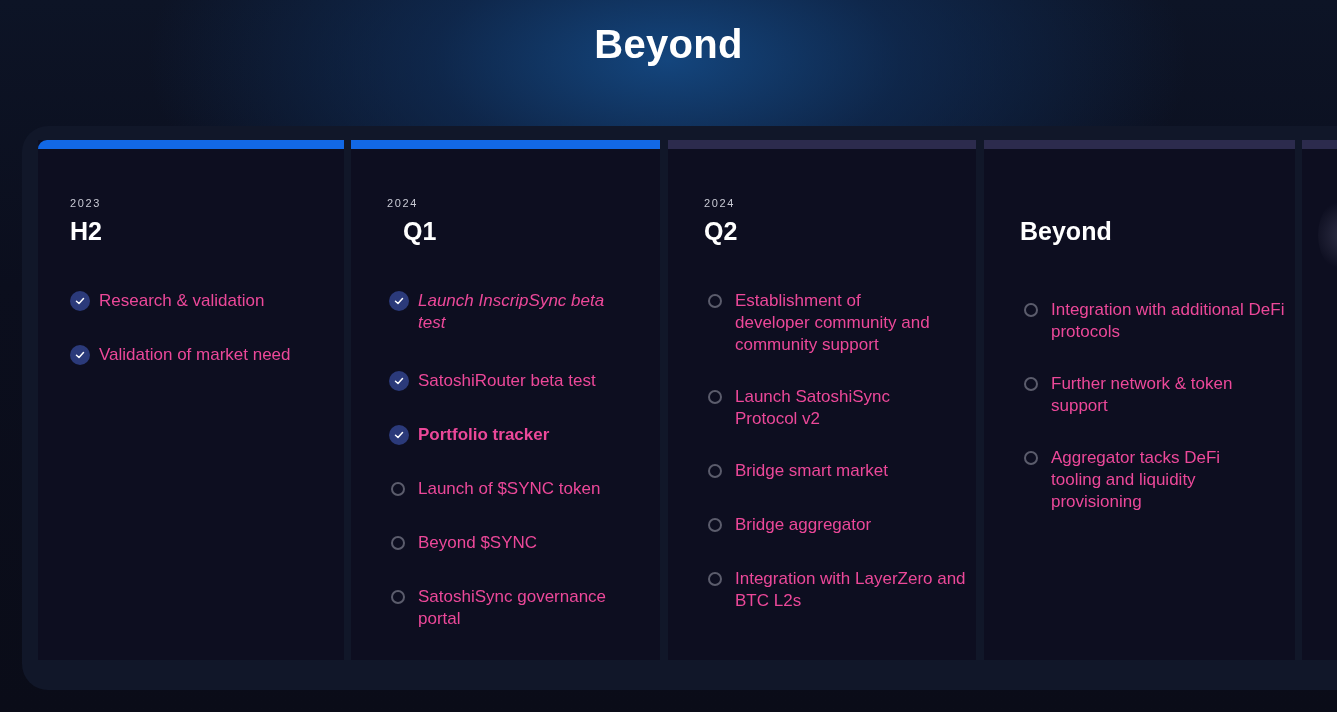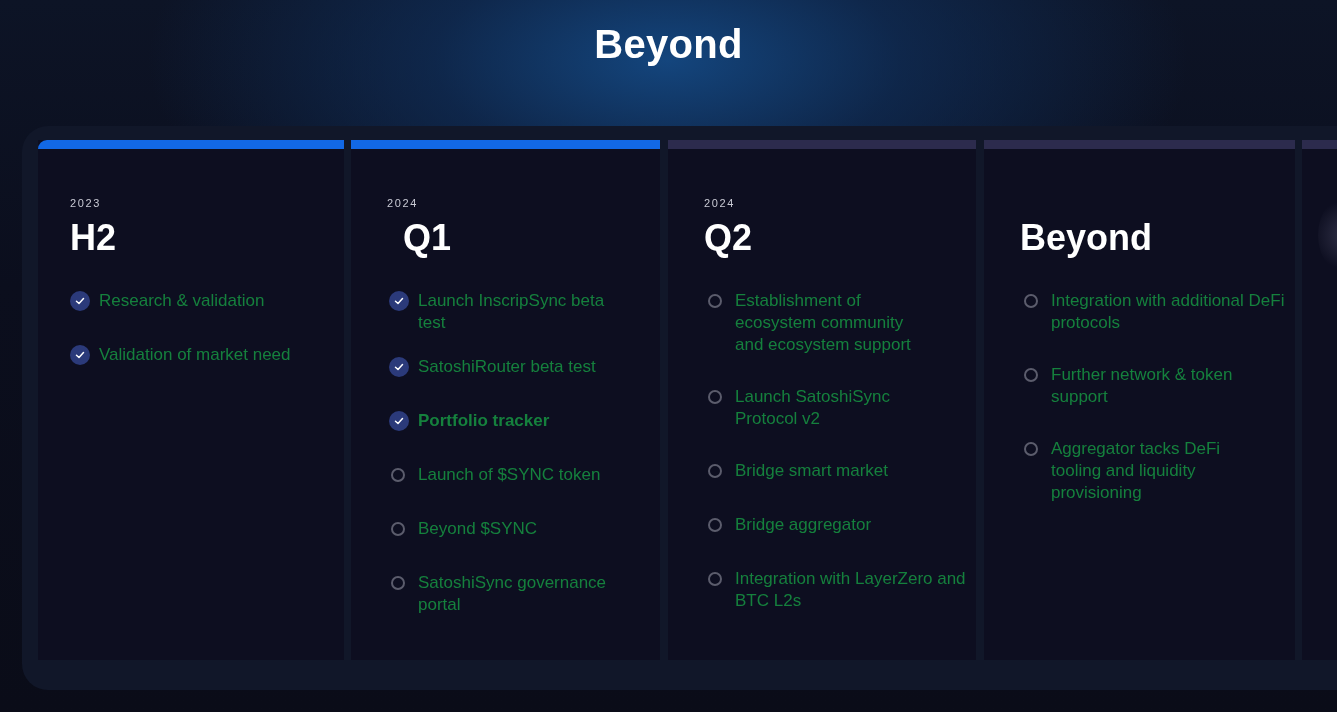--- a/index.html
+++ b/index.html
@@ -33,24 +33,24 @@
       position: absolute; left: 0; top: 0; right: 0; height: 9px;
     }
     .col.done .bar { background: #1268e6; }
     .col.todo .bar { background: #2c2b4d; }
     .col.first .bar { border-top-left-radius: 14px; }
     .col .year {
       position: absolute; top: 57px; font-size: 11px; letter-spacing: 1.6px;
       color: #c9cad4;
     }
     .col .period {
-      position: absolute; top: 77px; font-size: 36px; font-weight: 700; color: #ffffff;
+      position: absolute; top: 77px; font-size: 25px; font-weight: 700; color: #ffffff;
     }
     .items { position: absolute; top: 150px; list-style: none; margin: 0; padding: 0; }
-    .item { position: relative; padding-left: 29px; margin-bottom: 10px; font-size: 17px; line-height: 22px; color: #15803d; }
+    .item { position: relative; padding-left: 29px; margin-bottom: 10px; font-size: 17px; line-height: 22px; color: #ec4899; }
     .item .mark {
       position: absolute; left: 0; top: 1px; width: 20px; height: 20px; border-radius: 50%;
       box-sizing: border-box;
     }
     .item.checked .mark { background: #2b3a7a; }
     .item.checked .mark svg { position: absolute; left: 5px; top: 5px; }
     .item.open .mark {
       left: 2px; top: 4px; width: 14px; height: 14px; border: 2px solid #5b5c6c; background: transparent;
     }
     .ghost-col {
@@ -92,21 +92,21 @@
       <span>Validation of market need</span>
     </li>
   </ul>
 </section>
 
 <section class="col done" style="left:351px; width:309px;">
   <div class="bar"></div>
   <div class="year" style="left:36px;">2024</div>
   <div class="period" style="left:52px;">Q1</div>
   <ul class="items" style="left:38px; width:240px;">
-    <li class="item checked" style="margin-bottom:22px;">
+    <li class="item checked" style="margin-bottom:36px;font-style:italic;">
       <span class="mark">
           <svg width="10" height="10" viewBox="0 0 10 10">
             <path d="M1.5 5.2 L4 7.5 L8.5 2.5" stroke="#ffffff" stroke-width="1.5" fill="none" stroke-linecap="round" stroke-linejoin="round"></path>
           </svg>
         </span>
       <span>Launch InscripSync beta test</span>
     </li>
     <li class="item checked" style="margin-bottom:32px;">
       <span class="mark">
           <svg width="10" height="10" viewBox="0 0 10 10">
@@ -138,21 +138,21 @@
   </ul>
 </section>
 
 <section class="col todo" style="left:668px; width:308px;">
   <div class="bar"></div>
   <div class="year" style="left:36px;">2024</div>
   <div class="period" style="left:36px;">Q2</div>
   <ul class="items" style="left:38px; width:250px;">
     <li class="item open" style="margin-bottom:30px; width:200px;">
       <span class="mark"></span>
-      <span>Establishment of ecosystem community and ecosystem support</span>
+      <span>Establishment of developer community and community support</span>
     </li>
     <li class="item open" style="margin-bottom:30px; width:190px;">
       <span class="mark"></span>
       <span>Launch SatoshiSync Protocol v2</span>
     </li>
     <li class="item open" style="margin-bottom:32px;">
       <span class="mark"></span>
       <span>Bridge smart market</span>
     </li>
     <li class="item open" style="margin-bottom:32px;">
@@ -163,21 +163,21 @@
       <span class="mark"></span>
       <span>Integration with LayerZero and BTC L2s</span>
     </li>
   </ul>
 </section>
 
 <section class="col todo" style="left:984px; width:311px;">
   <div class="bar"></div>
   <div class="period" style="left:36px;">Beyond</div>
   <ul class="items" style="left:38px; width:250px;">
-    <li class="item open" style="margin-bottom:30px; width:240px;">
+    <li class="item open" style="margin-bottom:30px; width:240px;margin-top:9px;">
       <span class="mark"></span>
       <span>Integration with additional DeFi protocols</span>
     </li>
     <li class="item open" style="margin-bottom:30px; width:215px;">
       <span class="mark"></span>
       <span>Further network &amp; token support</span>
     </li>
     <li class="item open" style="width:205px;">
       <span class="mark"></span>
       <span>Aggregator tacks DeFi tooling and liquidity provisioning</span>

